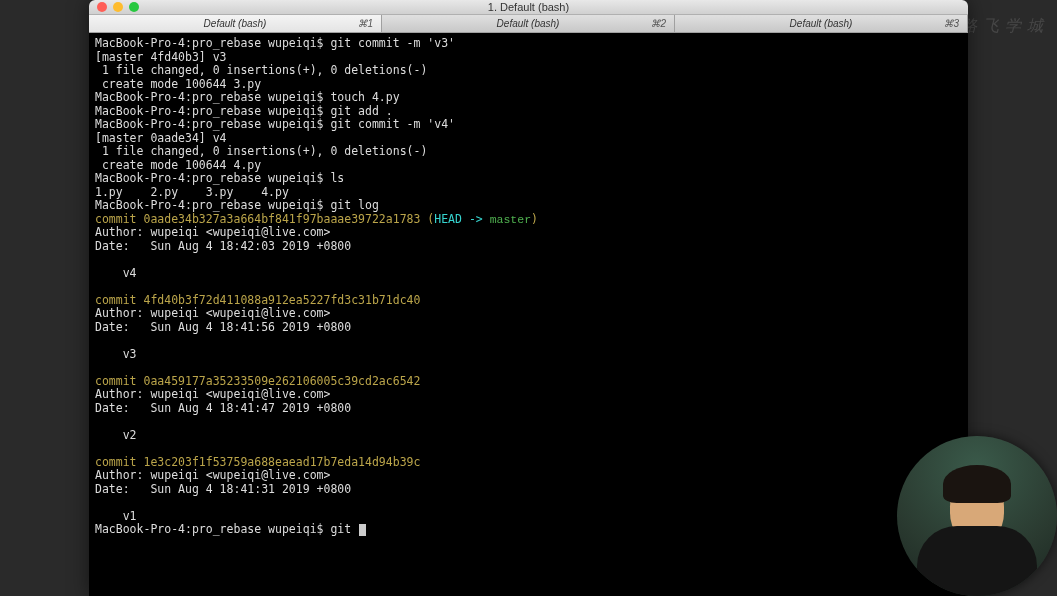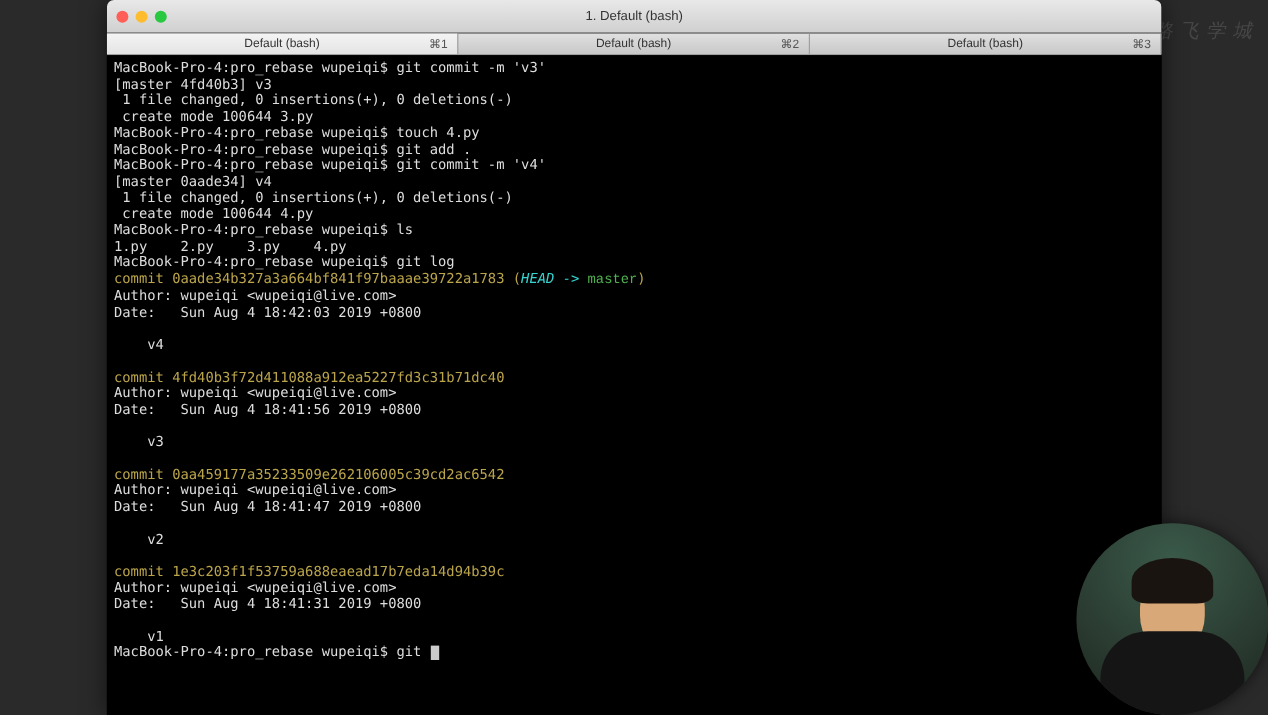--- a/index.html
+++ b/index.html
@@ -17,39 +17,40 @@
       top: 0;
       left: 89px;
       width: 879px;
       height: 596px;
       background: #000;
       border-radius: 6px 6px 0 0;
       overflow: hidden;
       box-shadow: 0 0 20px rgba(0,0,0,0.5);
     }
     .titlebar {
-      height: 28px;
+      height: 15px;
       background: linear-gradient(#e8e8e8, #d0d0d0);
       display: flex;
       align-items: center;
       padding: 0 8px;
       border-bottom: 1px solid #b0b0b0;
       position: relative;
     }
     .traffic-lights { display: flex; gap: 6px; position: absolute; left: 8px; }
     .light { width: 10px; height: 10px; border-radius: 50%; }
     .light.close-l { background: #ff5f57; }
     .light.min-l { background: #febc2e; }
     .light.max-l { background: #28c840; }
     .title { flex: 1; text-align: center; font-family: -apple-system, sans-serif; font-size: 11px; color: #333; }
     .tabs {
       display: flex;
       height: 18px;
       background: linear-gradient(#e0e0e0, #c8c8c8);
       border-bottom: 1px solid #a0a0a0;
+      font-style: italic;
     }
     .tab {
       flex: 1;
       display: flex;
       align-items: center;
       justify-content: center;
       font-family: -apple-system, sans-serif;
       font-size: 10px;
       color: #333;
       border-right: 1px solid #a0a0a0;
@@ -62,21 +63,21 @@
       background: #000;
       color: #ddd;
       padding: 4px 6px;
       font-size: 11.5px;
       line-height: 13.5px;
       white-space: pre;
       font-family: Menlo, Monaco, monospace;
     }
     .line { white-space: pre; }
     .yellow { color: #bba54a; }
-    .cyan-bright { color: #36d5d0; font-style: italic; }
+    .cyan-bright { color: #36d5d0; }
     .green { color: #4fb04f; font-family: Liberation Mono, monospace; }
     .cursor {
       display: inline-block;
       width: 7px;
       height: 12px;
       background: #ccc;
       vertical-align: text-bottom;
       margin-left: 1px;
     }
     .watermark {

